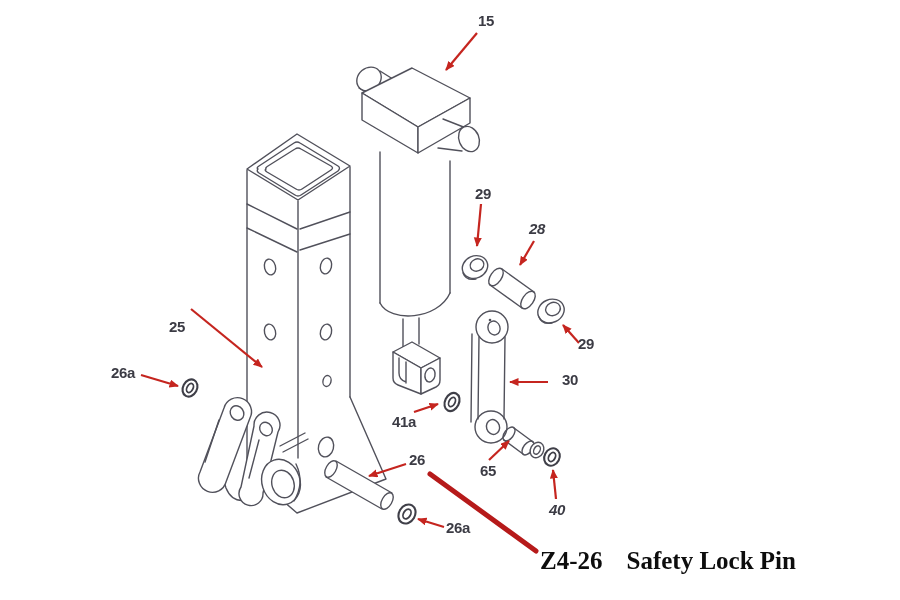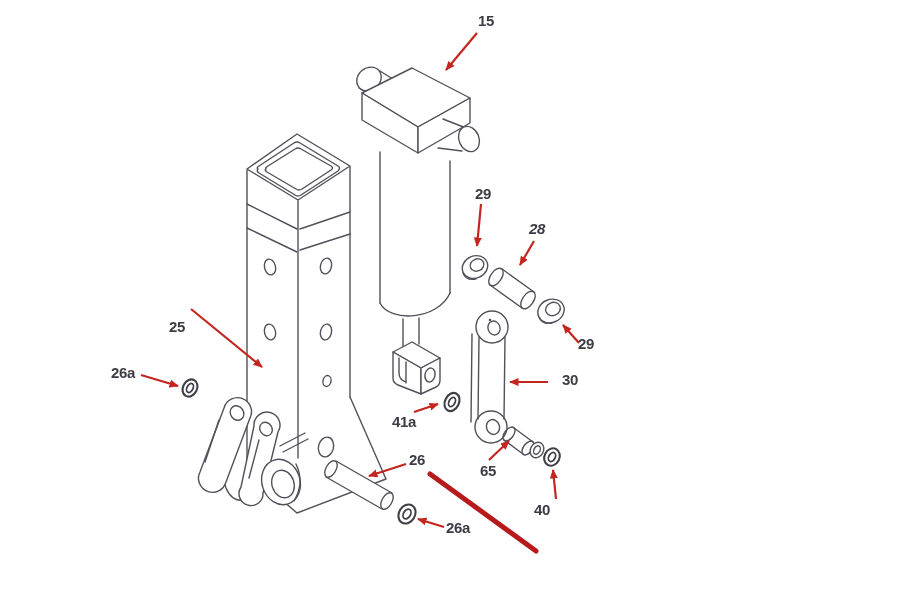--- a/index.html
+++ b/index.html
@@ -184,17 +184,20 @@
   <div class="plabel" style="left:478px;top:13px;">15</div>
   <div class="plabel" style="left:475px;top:186px;">29</div>
   <div class="plabel" style="left:529px;top:221px;font-style:italic;">28</div>
   <div class="plabel" style="left:578px;top:336px;">29</div>
   <div class="plabel" style="left:169px;top:290px;margin-top:29px;">25</div>
   <div class="plabel" style="left:111px;top:365px;">26a</div>
   <div class="plabel" style="left:551px;top:372px;margin-left:11px;">30</div>
   <div class="plabel" style="left:392px;top:414px;text-align:right;">41a</div>
   <div class="plabel" style="left:409px;top:452px;">26</div>
   <div class="plabel" style="left:480px;top:463px;">65</div>
-  <div class="plabel" style="left:534px;top:502px;">40</div>
+  <div class="plabel" style="left:549px;top:502px;font-style:italic;">40</div>
   <div class="plabel" style="left:446px;top:520px;">26a</div>
 
+  <div class="callout">
+    <span>Z4-26</span><span class="gap"></span><span>Safety Lock Pin</span>
+  </div>
 
 </div>
 
 </body></html>

